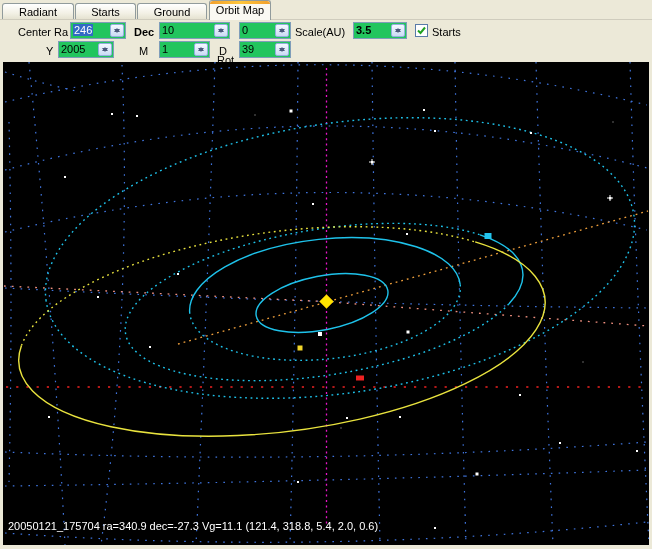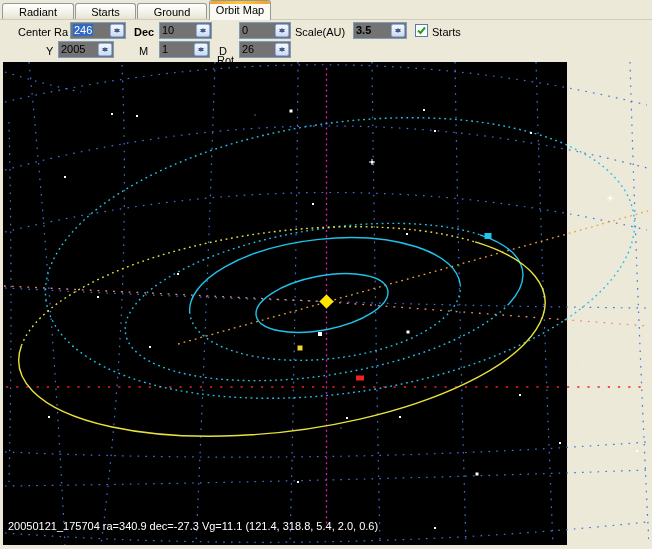--- a/index.html
+++ b/index.html
@@ -27,21 +27,21 @@
   .tab.active::before{
     content:"";position:absolute;left:0;right:0;top:0;height:3px;
     background:linear-gradient(90deg,#f1a02d,#ffc73c,#f1a02d);
     border-radius:3px 3px 0 0;
   }
   .tabline{position:absolute;left:0;top:19px;width:652px;height:1px;background:#cfccbd;}
   
   .panel{position:absolute;left:0;top:20px;width:652px;height:42px;background:#ece9d8;}
   .lbl{position:absolute;height:13px;line-height:13px;white-space:nowrap;}
   .spin{
-    position:absolute;height:17px;background:#737373;
+    position:absolute;height:17px;background:#22c55e;
     border:1px solid #7f9db9;box-sizing:border-box;
   }
   .spin .val{
     position:absolute;left:2px;top:1px;right:17px;height:13px;
     line-height:13px;font-size:11px;overflow:hidden;
   }
   .spin .val .sel{background:#316ac5;color:#fff;padding:0 1px;}
   .spin .btn{
     position:absolute;top:1px;bottom:1px;right:1px;width:14px;
     background:linear-gradient(#f4f9ff,#cbdcf5);
@@ -53,21 +53,21 @@
   }
   .spin .btn .up{top:3px;border-bottom:4px solid #4c5a7d;}
   .spin .btn .dn{bottom:3px;border-top:4px solid #4c5a7d;}
   .chk{
     position:absolute;width:13px;height:13px;background:#fff;
     border:1px solid #5a7ba8;box-sizing:border-box;
   }
   .chk svg{position:absolute;left:0;top:0;}
   
   .plot{
-    position:absolute;left:3px;top:62px;width:564px;height:483px;
+    position:absolute;left:3px;top:62px;width:646px;height:483px;
     background:#000;border:0;
   }
   .plot svg{position:absolute;left:0;top:0;}
   .status{
     position:absolute;left:5px;top:458px;color:#fff;
     font-size:11px;letter-spacing:0px;white-space:nowrap;
   }
 </style>
 </head>
 <body>
@@ -84,21 +84,21 @@
   <span class="lbl" style="left:10px;top:6px;margin-left:8px;">Center Ra</span>
   <div class="spin" style="left:70px;top:2px;width:56px;">
     <span class="val"><span class="sel">246</span></span>
     <span class="btn">
         <span class="up"></span>
         <span class="dn"></span>
       </span>
   </div>
 
   <span class="lbl" style="left:134px;top:6px;font-weight:bold;">Dec</span>
-  <div class="spin" style="left:159px;top:2px;width:53px;">
+  <div class="spin" style="left:159px;top:2px;width:71px;">
     <span class="val">10</span>
     <span class="btn">
         <span class="up"></span>
         <span class="dn"></span>
       </span>
   </div>
 
   <span class="lbl" style="left:217px;top:6px;margin-top:28px;">Rot</span>
   <div class="spin" style="left:239px;top:2px;width:52px;">
     <span class="val">0</span>
@@ -137,21 +137,21 @@
   <div class="spin" style="left:159px;top:21px;width:51px;">
     <span class="val">1</span>
     <span class="btn">
         <span class="up"></span>
         <span class="dn"></span>
       </span>
   </div>
 
   <span class="lbl" style="left:219px;top:25px;">D</span>
   <div class="spin" style="left:239px;top:21px;width:52px;">
-    <span class="val">26</span>
+    <span class="val">39</span>
     <span class="btn">
         <span class="up"></span>
         <span class="dn"></span>
       </span>
   </div>
 </div>
 
 <div class="plot">
   <svg width="646" height="483" viewBox="0 0 646 483">
       <path d="M2,40 Q323,-36 644,43" fill="none" stroke="#3f74dd" stroke-width="1.2" stroke-dasharray="1.6 6.2"></path>

